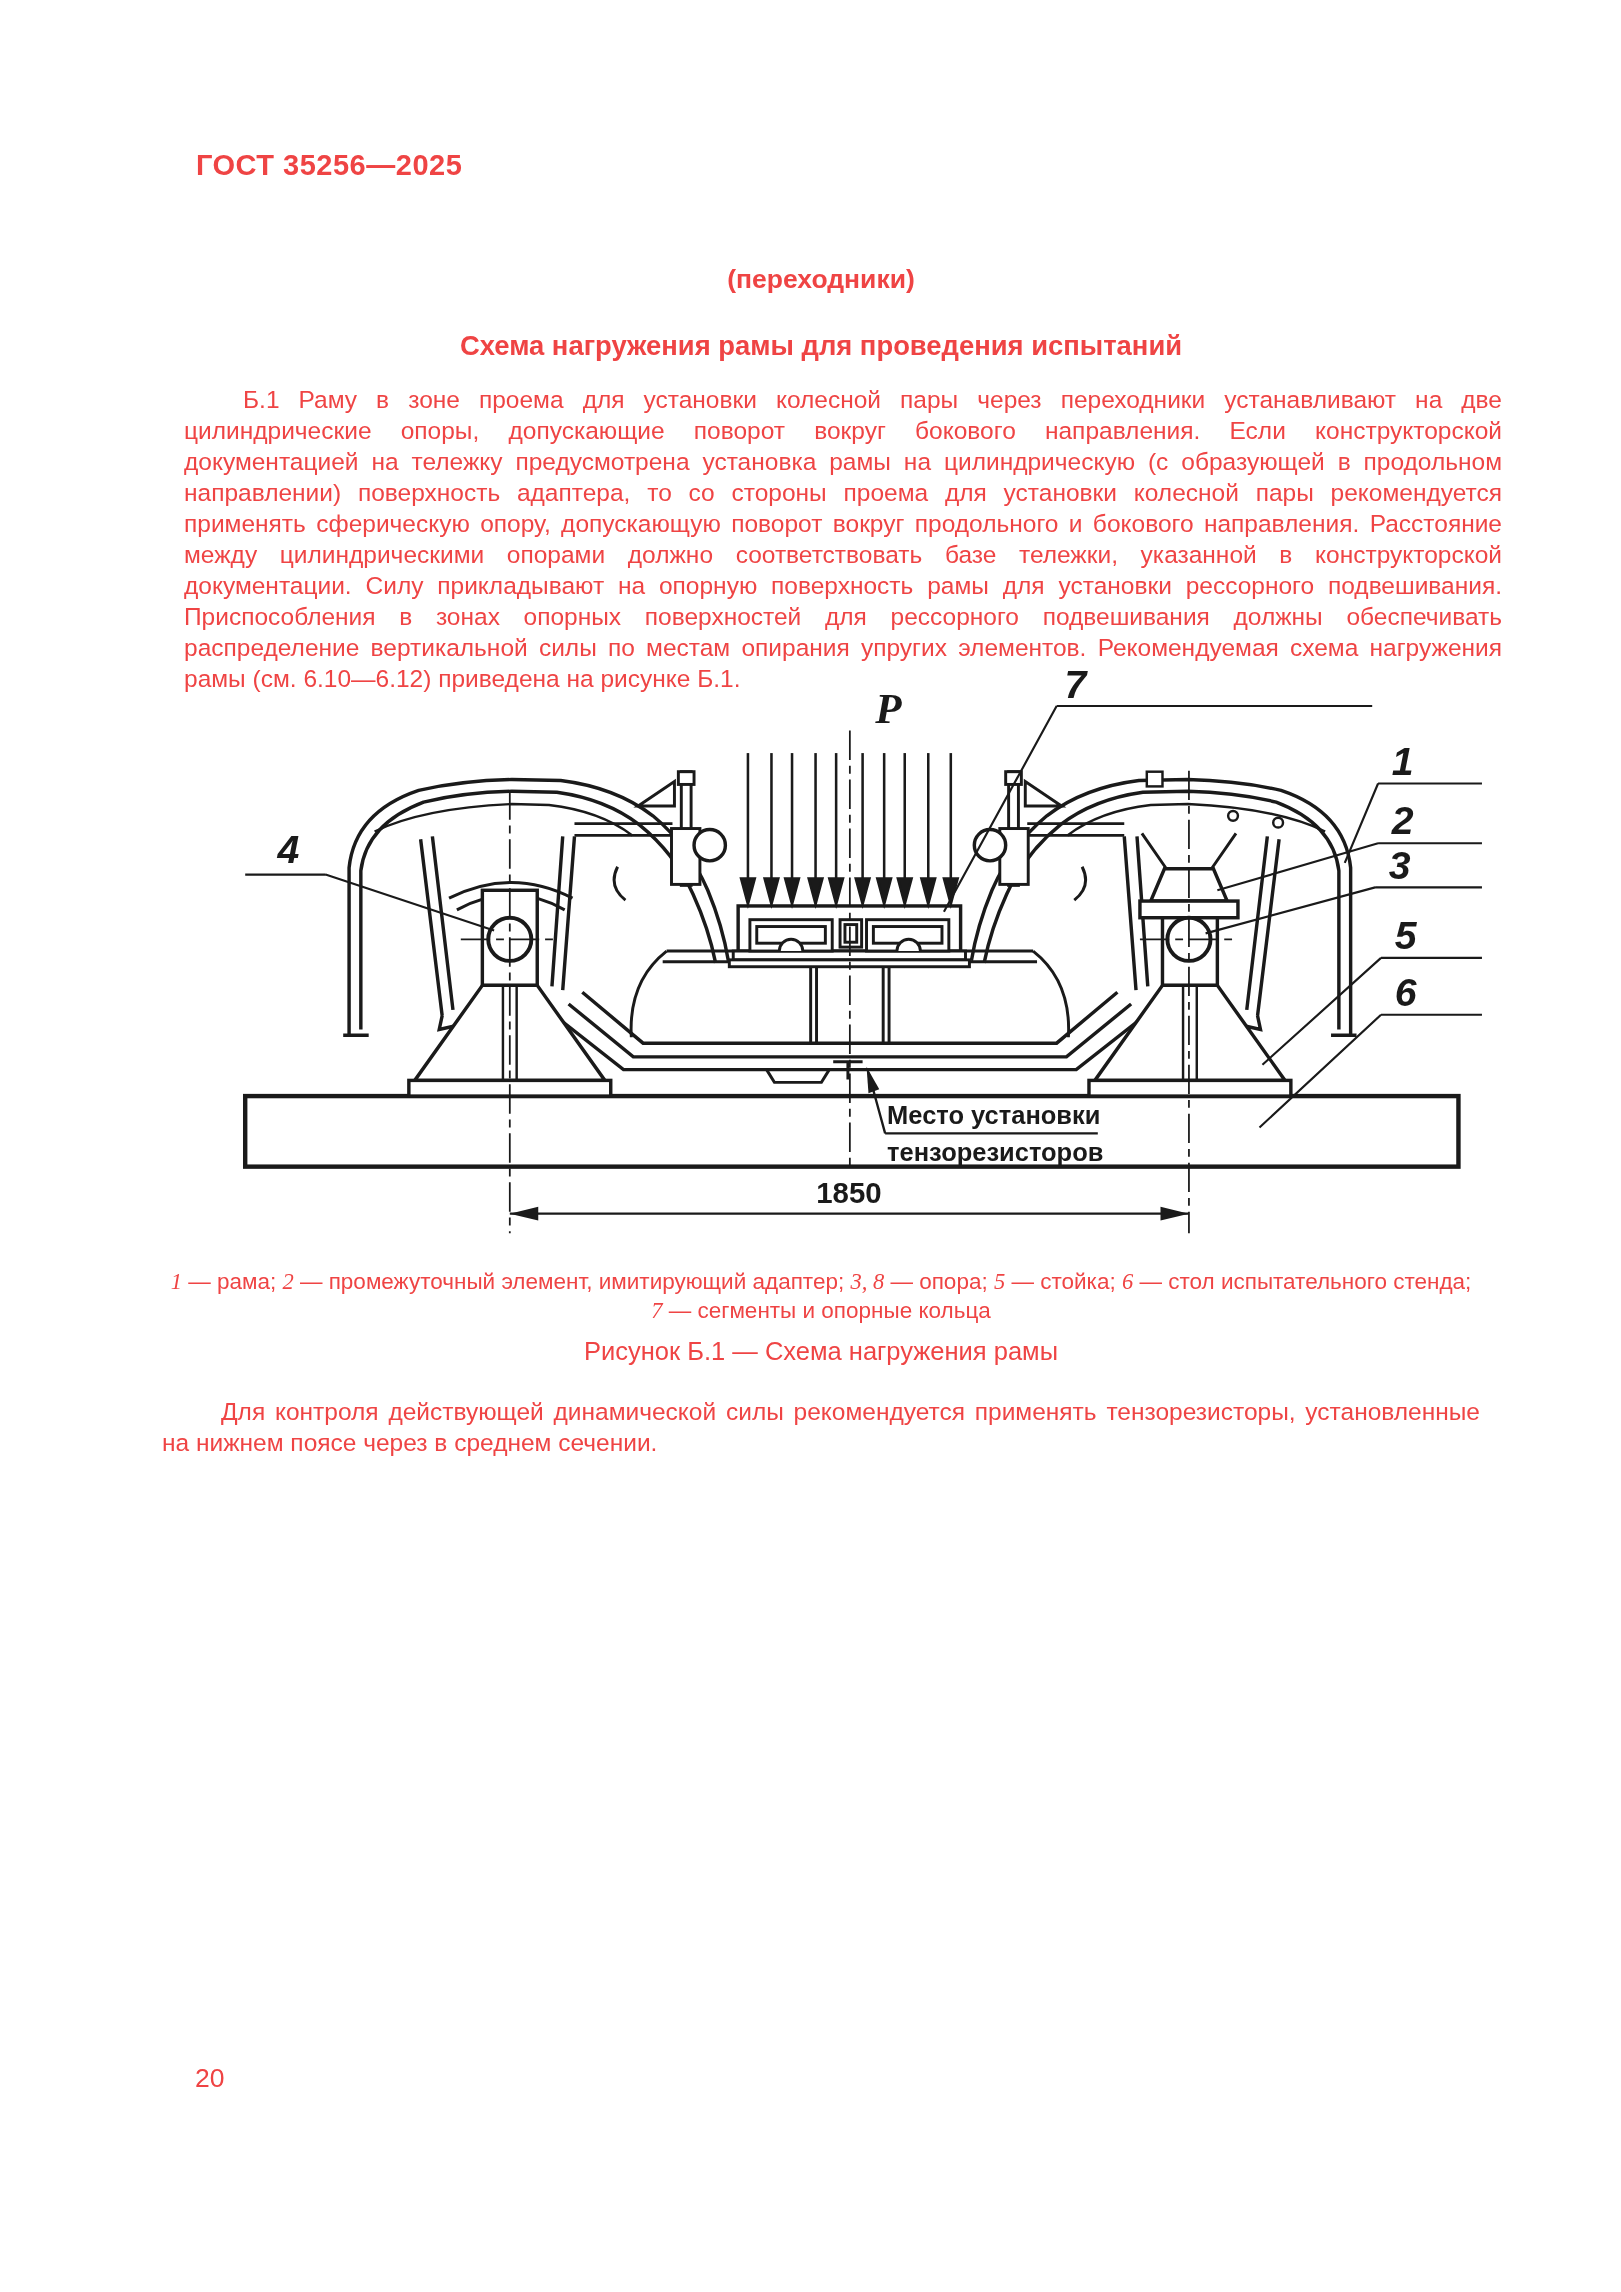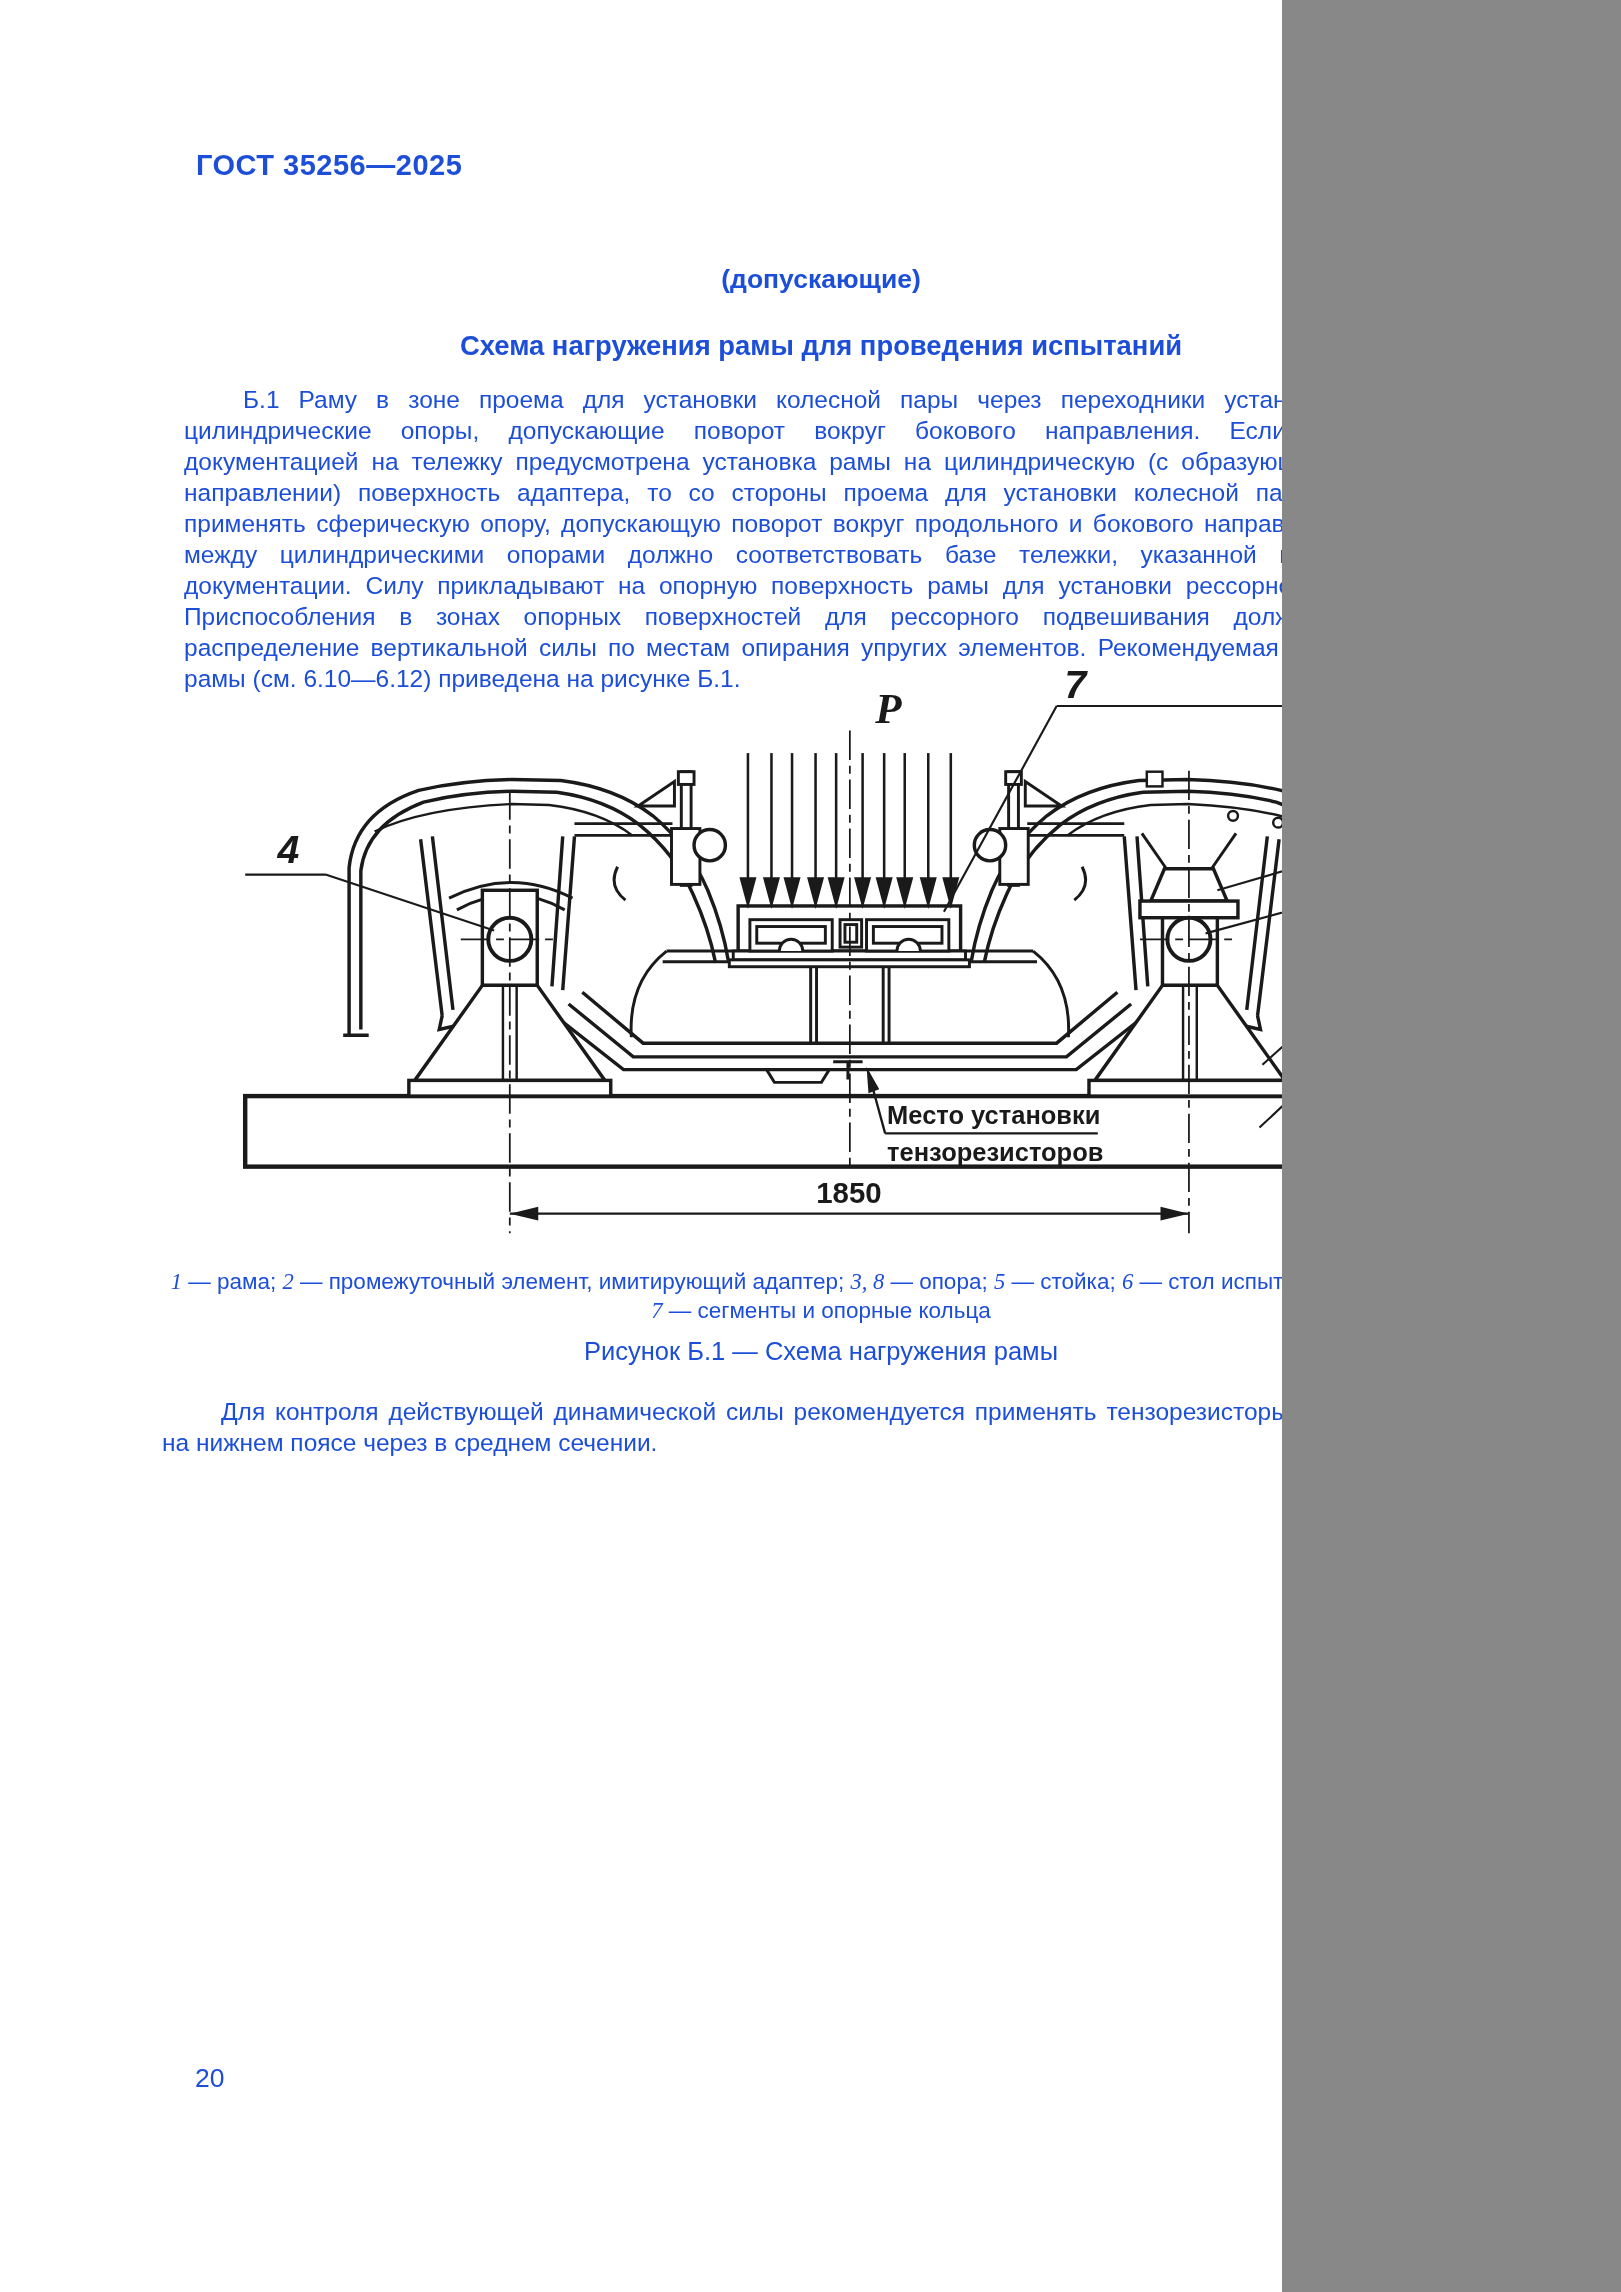--- a/index.html
+++ b/index.html
@@ -1,21 +1,21 @@
 <!DOCTYPE html>
 <html lang="ru"><head>
 <meta charset="utf-8">
 <style>
   html,body{margin:0;padding:0;background:#888;}
   .page{
     position:relative;
-    width:1282px;height:2293px;
+    width:1621px;height:2293px;
     background:#ffffff;
     font-family:"Liberation Sans",sans-serif;
-    color:#1d4ed8;
+    color:#ef4444;
     overflow:hidden;
   }
   .std-header{
     position:absolute;left:196px;top:149px;
     font-size:29px;font-weight:bold;letter-spacing:0.5px;
   }
   .centered{
     position:absolute;left:162px;width:1318px;text-align:center;
   }
   .appendix-label{top:223px;font-size:26.5px;font-weight:bold;}
@@ -54,21 +54,21 @@
   .dim-text{font-weight:bold;font-size:30px;fill:#1a1a1a;stroke:none;}
   .note-text{font-weight:bold;font-size:26px;fill:#1a1a1a;stroke:none;}
 </style>
 </head>
 <body>
 
 <div class="page">
 
   <div class="std-header">ГОСТ 35256—2025</div>
 
-  <div class="centered appendix-type">(допускающие)</div>
+  <div class="centered appendix-type">(переходники)</div>
   <div class="centered section-title">Схема нагружения рамы для проведения испытаний</div>
 
   <div class="para para-b1">Б.1 Раму в зоне проема для установки колесной пары через переходники устанавливают на две цилиндрические опоры, допускающие поворот вокруг бокового направления. Если конструкторской документацией на тележку предусмотрена установка рамы на цилиндрическую (с образующей в продольном направлении) поверхность адаптера, то со стороны проема для установки колесной пары рекомендуется применять сферическую опору, допускающую поворот вокруг продольного и бокового направления. Расстояние между цилиндрическими опорами должно соответствовать базе тележки, указанной в конструкторской документации. Силу прикладывают на опорную поверхность рамы для установки рессорного подвешивания. Приспособления в зонах опорных поверхностей для рессорного подвешивания должны обеспечивать распределение вертикальной силы по местам опирания упругих элементов. Рекомендуемая схема нагружения рамы (см. 6.10—6.12) приведена на рисунке Б.1.</div>
 
   <svg class="diagram" width="1343" height="588" viewBox="150 672 1370 600">
 
     <g>
       <rect class="dwg-white" x="250" y="1118" width="1238" height="72" stroke-width="4.5"></rect>
     </g>
 

